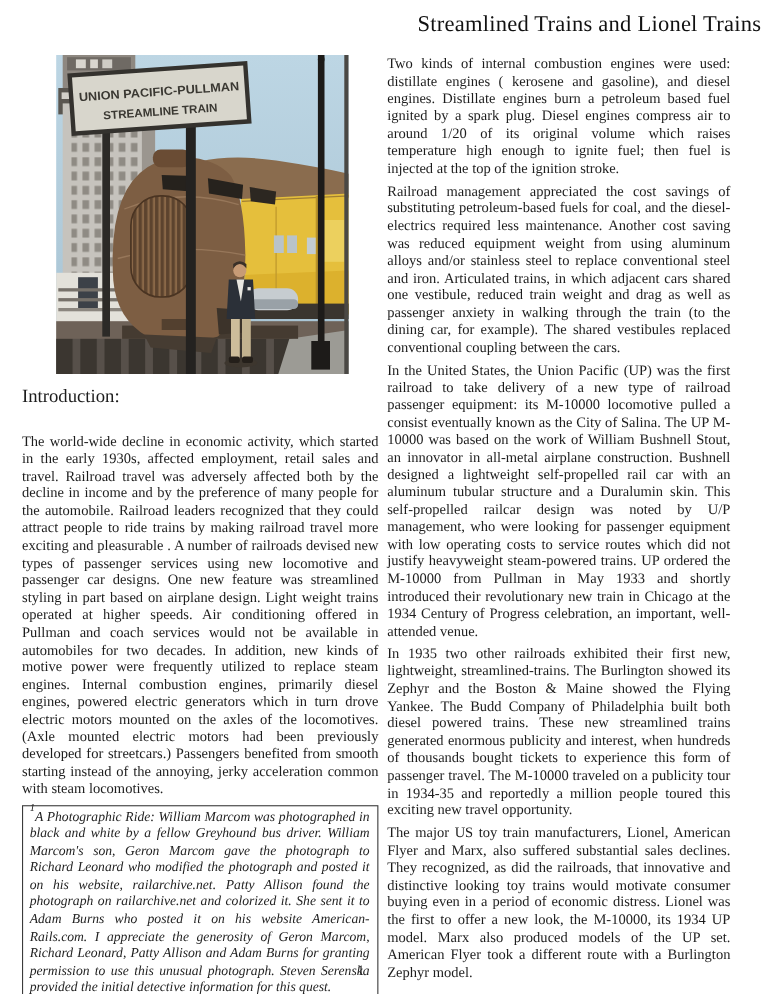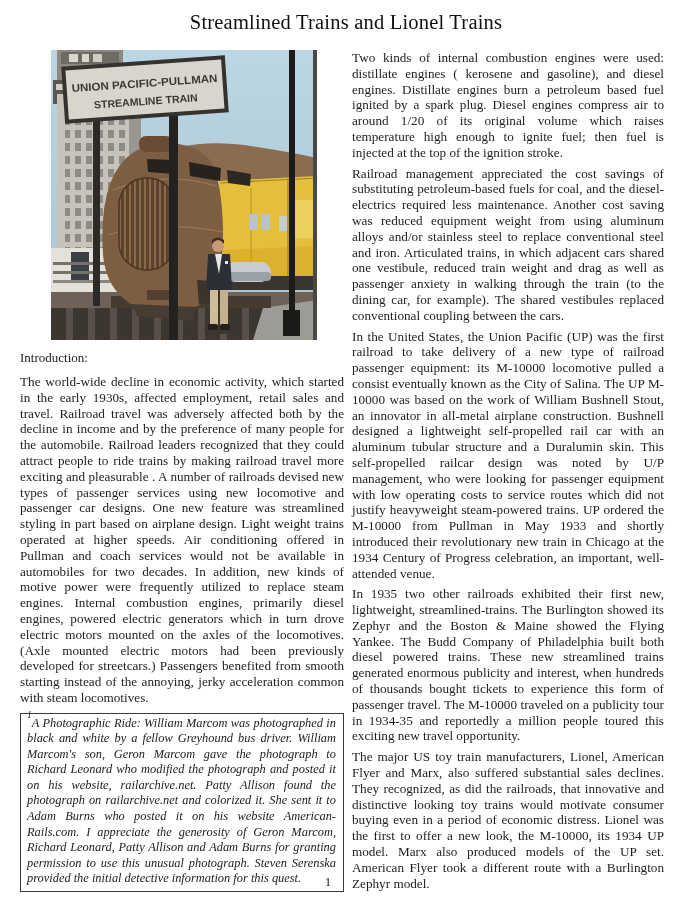--- a/index.html
+++ b/index.html
@@ -3,33 +3,33 @@
 <meta charset="utf-8">
 <style>
   html,body { margin:0; padding:0; }
   body {
     width:692px; height:904px; position:relative; overflow:hidden;
     background:#ffffff; color:#1d1d1d;
     font-family:"Liberation Serif", serif;
   }
   .title {
     position:absolute; top:11px; left:0; width:692px;
-    text-align:center; font-size:20.5px; font-weight:normal;
+    text-align:right; font-size:20.5px; font-weight:normal;
     letter-spacing:.2px; margin:0; color:#111;
   }
   .left-col { position:absolute; left:20px; top:48px; width:324px; }
   .right-col { position:absolute; left:352px; top:50px; width:324px; }
   svg.photo { display:block; margin:2px 0 0 31px; width:266px; height:290px; }
   .caption {
     margin:7px 0 0 0; font-weight:bold; font-size:12.8px;
     line-height:15.5px; text-align:justify;
   }
-  .intro-head { margin:10px 0 0 0; font-size:13px; }
+  .intro-head { margin:10px 0 0 0; font-size:17px; }
   .body-text { font-size:13.2px; line-height:15.8px; text-align:justify; margin:0; }
-  .intro-para { margin-top:8px; }
+  .intro-para { margin-top:23px; }
   .right-col p.body-text { margin:0 12px 5px 0; }
   .footnote-box {
     margin-top:7px; border:1.5px solid #3b3b3b; padding:2px 7px 4px 6px;
     font-style:italic; font-size:12.4px; line-height:15.55px; text-align:justify;
     color:#222;
   }
   sup.fn { font-size:9.5px; position:relative; top:-4px; line-height:0; }
   .page-num {
     position:absolute; top:874px; left:308px; width:40px;
     text-align:center; font-size:13px; color:#222;

